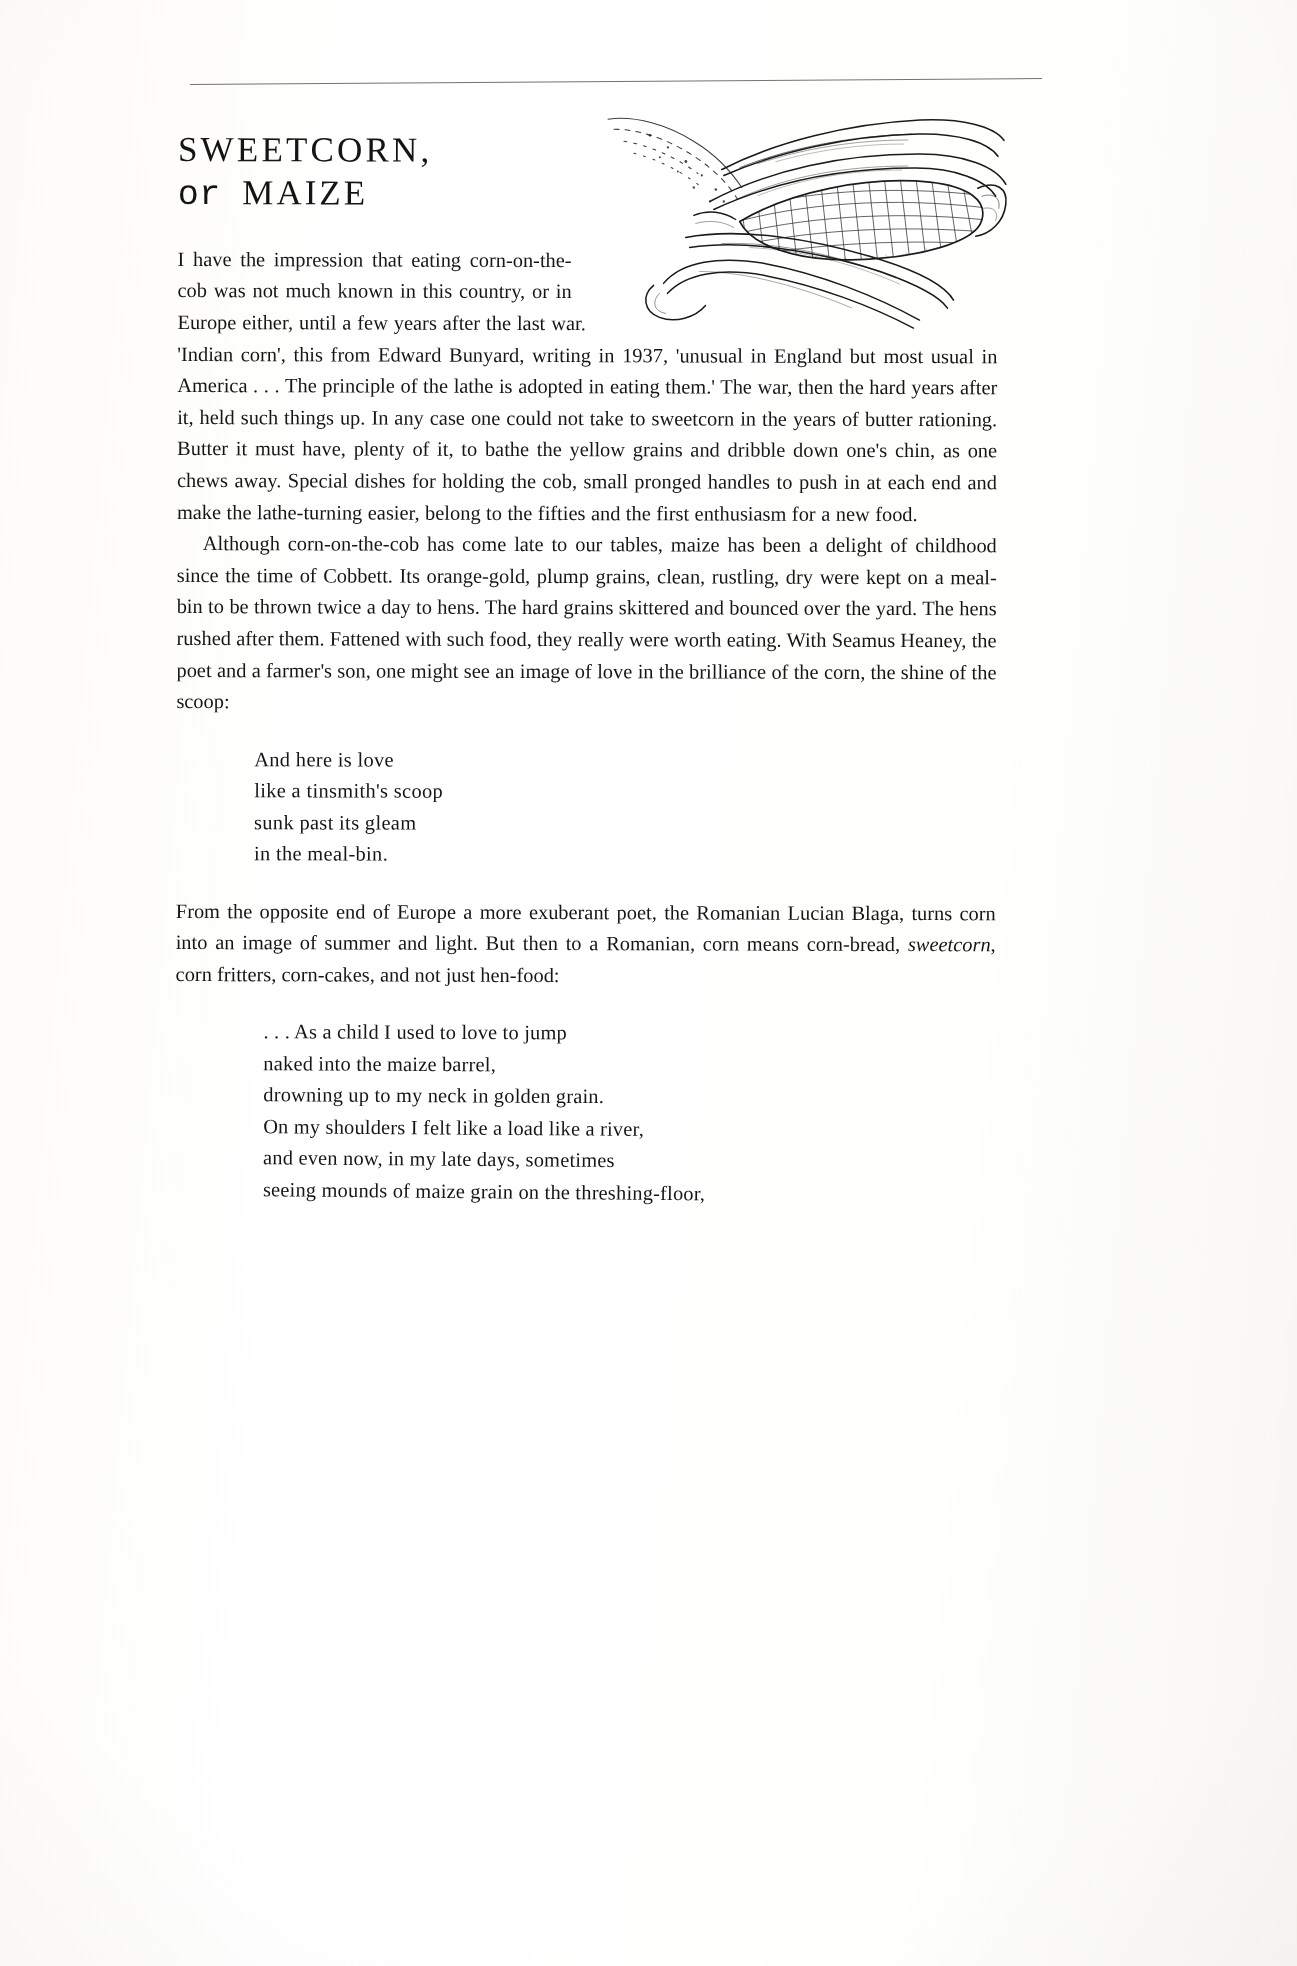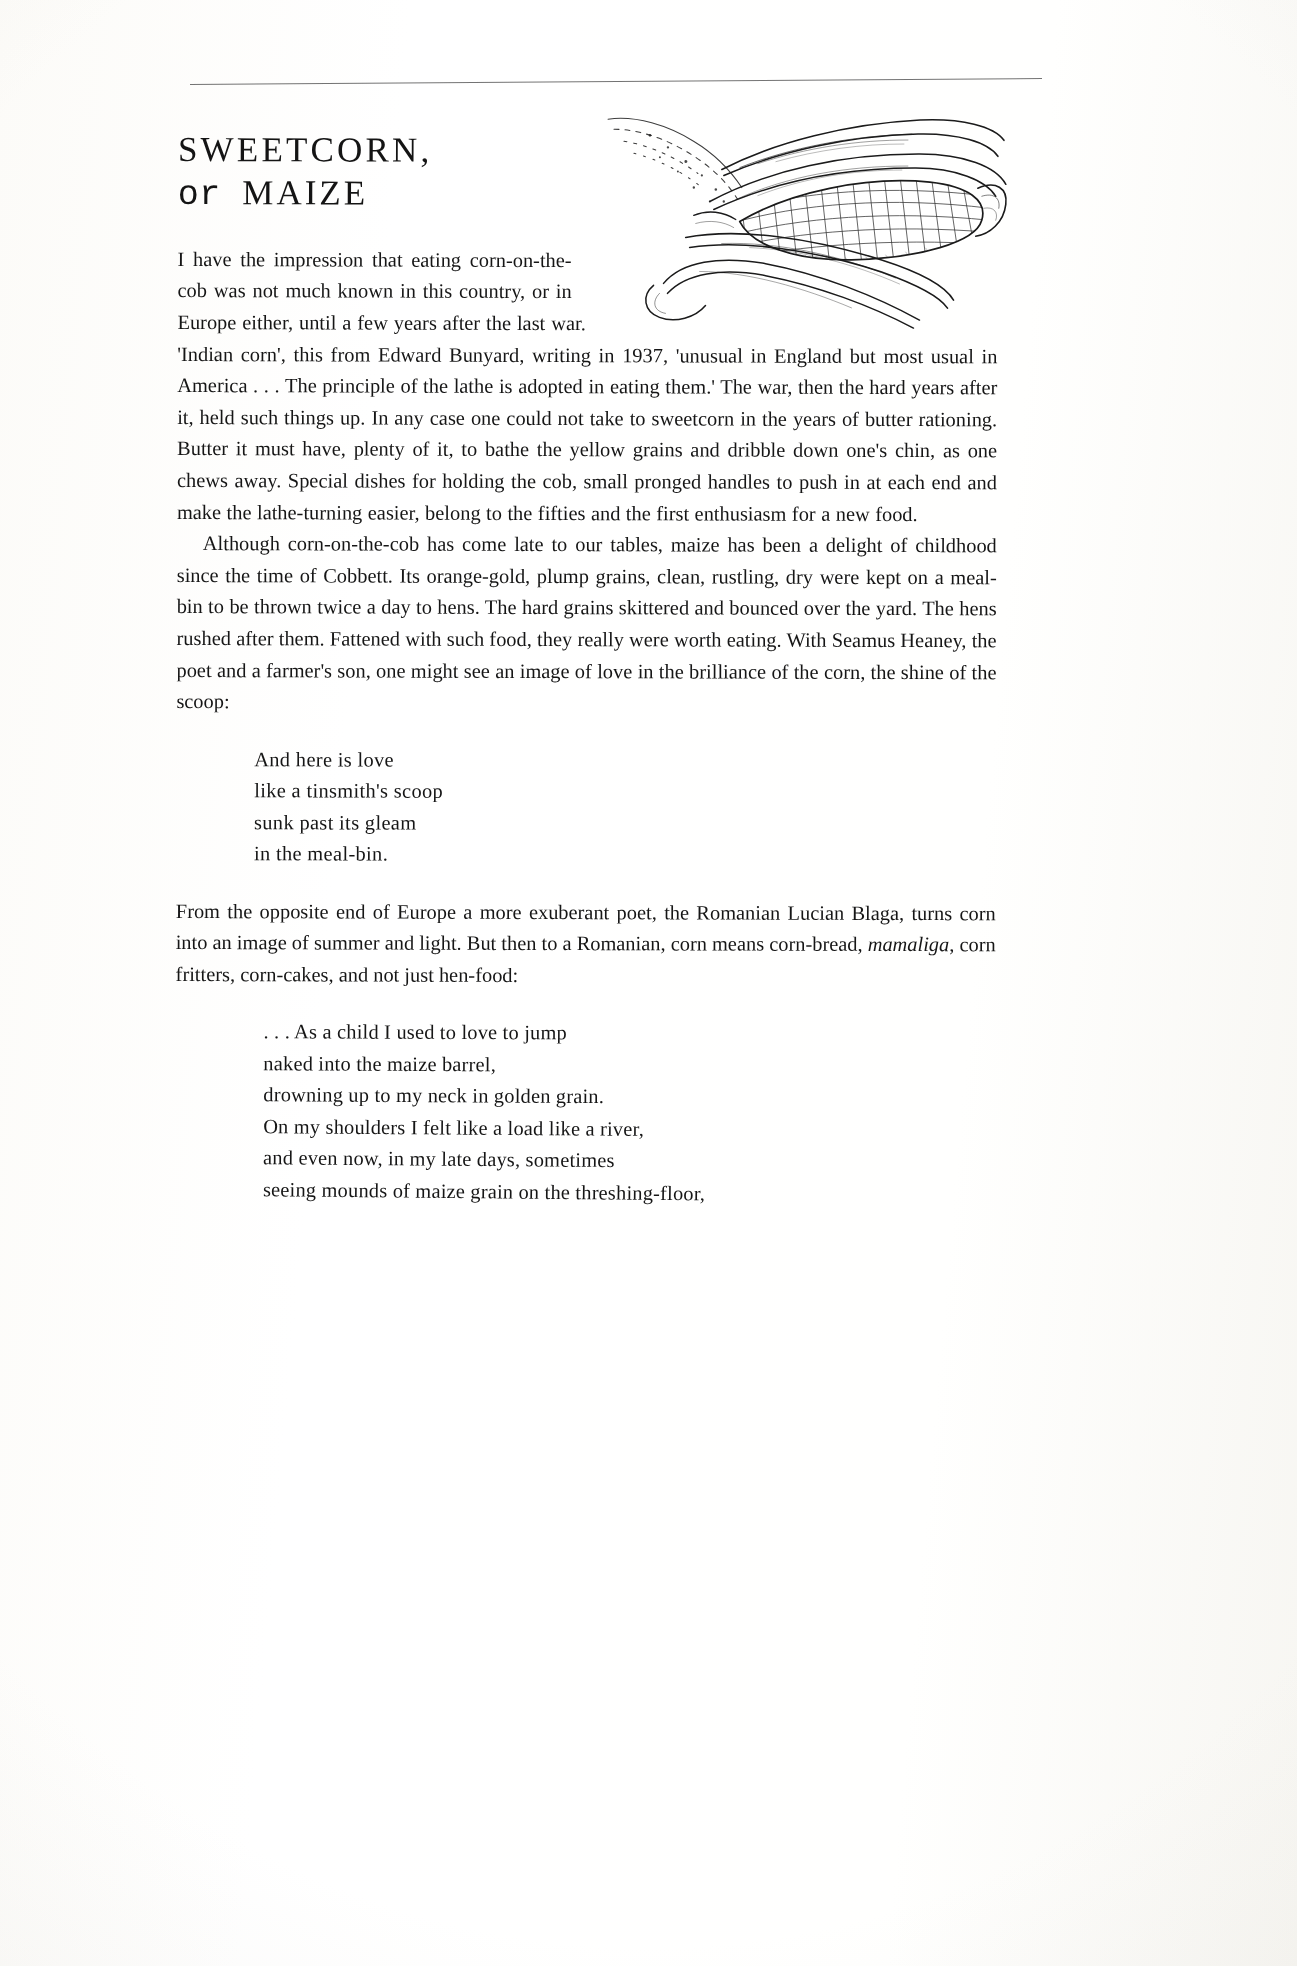--- a/index.html
+++ b/index.html
@@ -269,21 +269,21 @@
 
     <p class="body indent">Although corn-on-the-cob has come late to our tables, maize has been a delight of childhood since the time of Cobbett. Its orange-gold, plump grains, clean, rustling, dry were kept on a meal-bin to be thrown twice a day to hens. The hard grains skittered and bounced over the yard. The hens rushed after them. Fattened with such food, they really were worth eating. With Seamus Heaney, the poet and a farmer's son, one might see an image of love in the brilliance of the corn, the shine of the scoop:</p>
 
     <div class="verse heaney">
       <div class="vline">And here is love</div>
       <div class="vline">like a tinsmith's scoop</div>
       <div class="vline">sunk past its gleam</div>
       <div class="vline">in the meal-bin.</div>
     </div>
 
-    <p class="body"><span>From the opposite end of Europe a more exuberant poet, the Romanian Lucian Blaga, turns corn into an image of summer and light. But then to a Romanian, corn means corn-bread, </span><em class="foreign">mamaliga</em><span>, corn fritters, corn-cakes, and not just hen-food:</span></p>
+    <p class="body"><span>From the opposite end of Europe a more exuberant poet, the Romanian Lucian Blaga, turns corn into an image of summer and light. But then to a Romanian, corn means corn-bread, </span><em class="foreign">sweetcorn</em><span>, corn fritters, corn-cakes, and not just hen-food:</span></p>
 
     <div class="verse blaga">
       <div class="vline">. . . As a child I used to love to jump</div>
       <div class="vline">naked into the maize barrel,</div>
       <div class="vline">drowning up to my neck in golden grain.</div>
       <div class="vline">On my shoulders I felt like a load like a river,</div>
       <div class="vline">and even now, in my late days, sometimes</div>
       <div class="vline">seeing mounds of maize grain on the threshing-floor,</div>
     </div>
 

